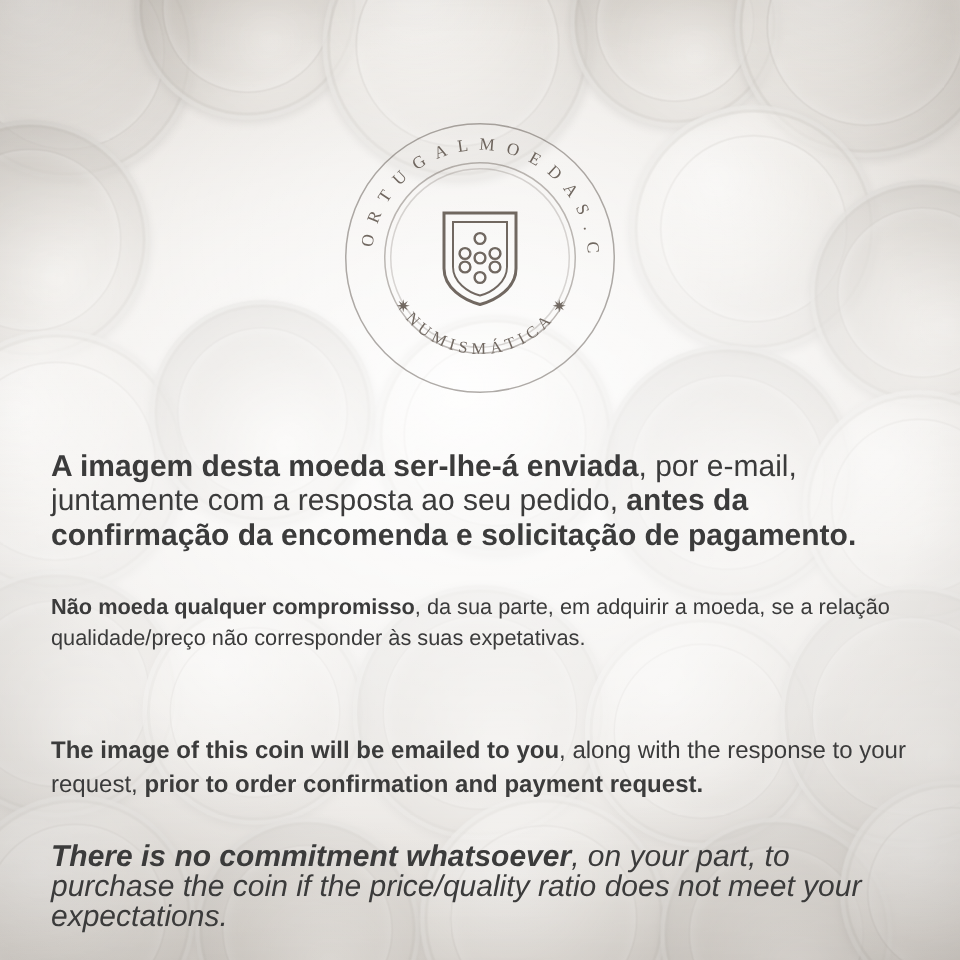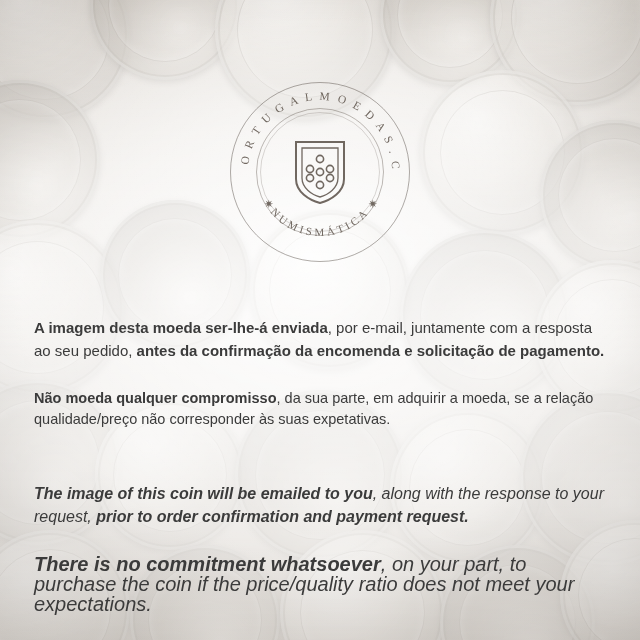--- a/index.html
+++ b/index.html
@@ -122,34 +122,32 @@
     left: 34px;
     right: 34px;
     top: 300px;
     color: #3a3a3a;
   }
   p {
     margin: 0;
     color: #3b3b3b;
   }
   .para-pt-main {
-    font-size: 15px;
+    font-size: 20px;
     line-height: 23px;
     margin-bottom: 26px;
-    margin-top: 16px;
   }
   .para-pt-sub {
     font-size: 14.5px;
     line-height: 21px;
     margin-bottom: 52px;
   }
   .para-en-main {
     font-size: 16px;
     line-height: 23px;
-    font-style: italic;
     margin-bottom: 26px;
     margin-top: 28px;
   }
   .para-en-sub {
     font-size: 20px;
     line-height: 20px;
     font-style: italic;
   }
   .b { font-weight: bold; }
 </style>

